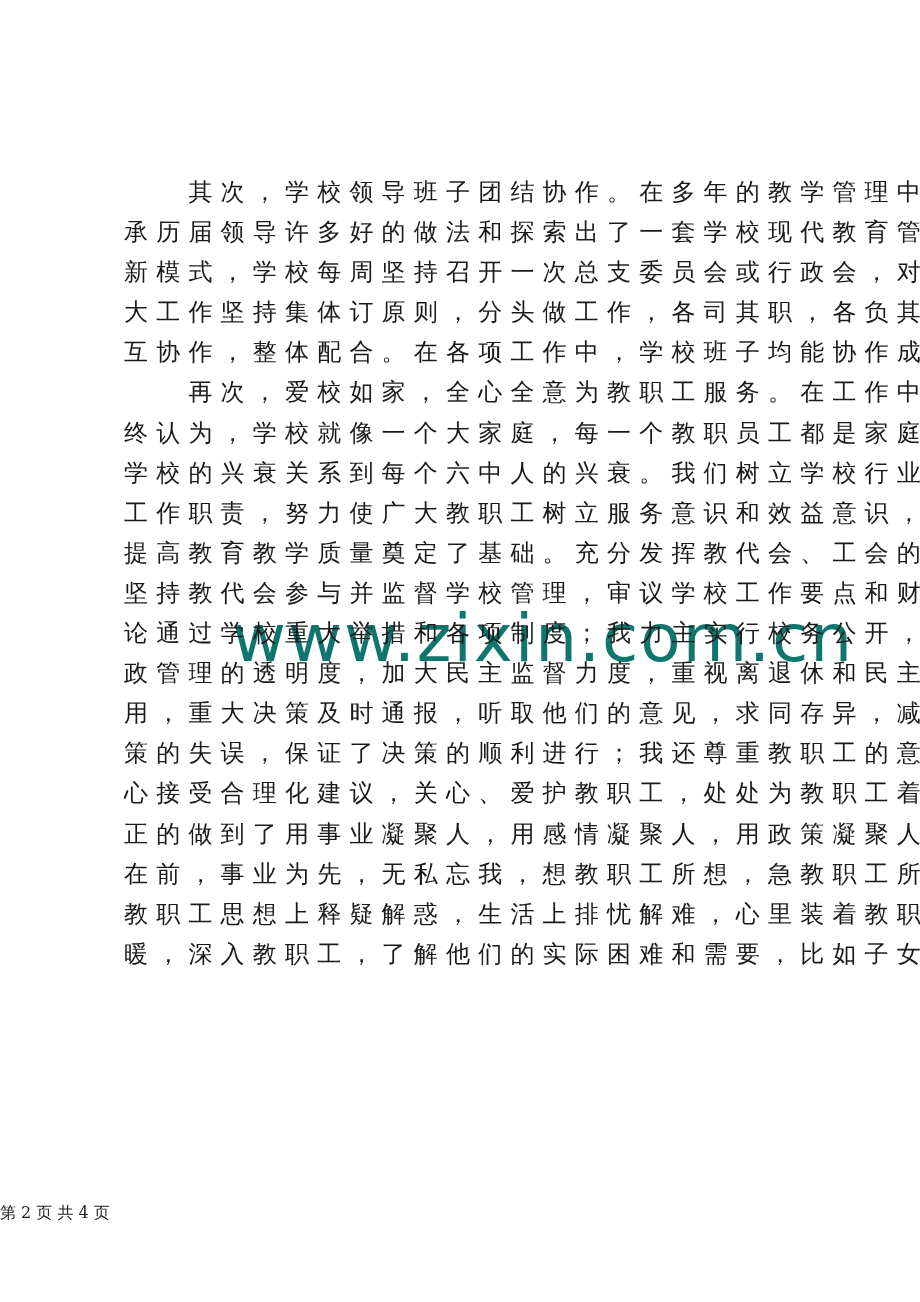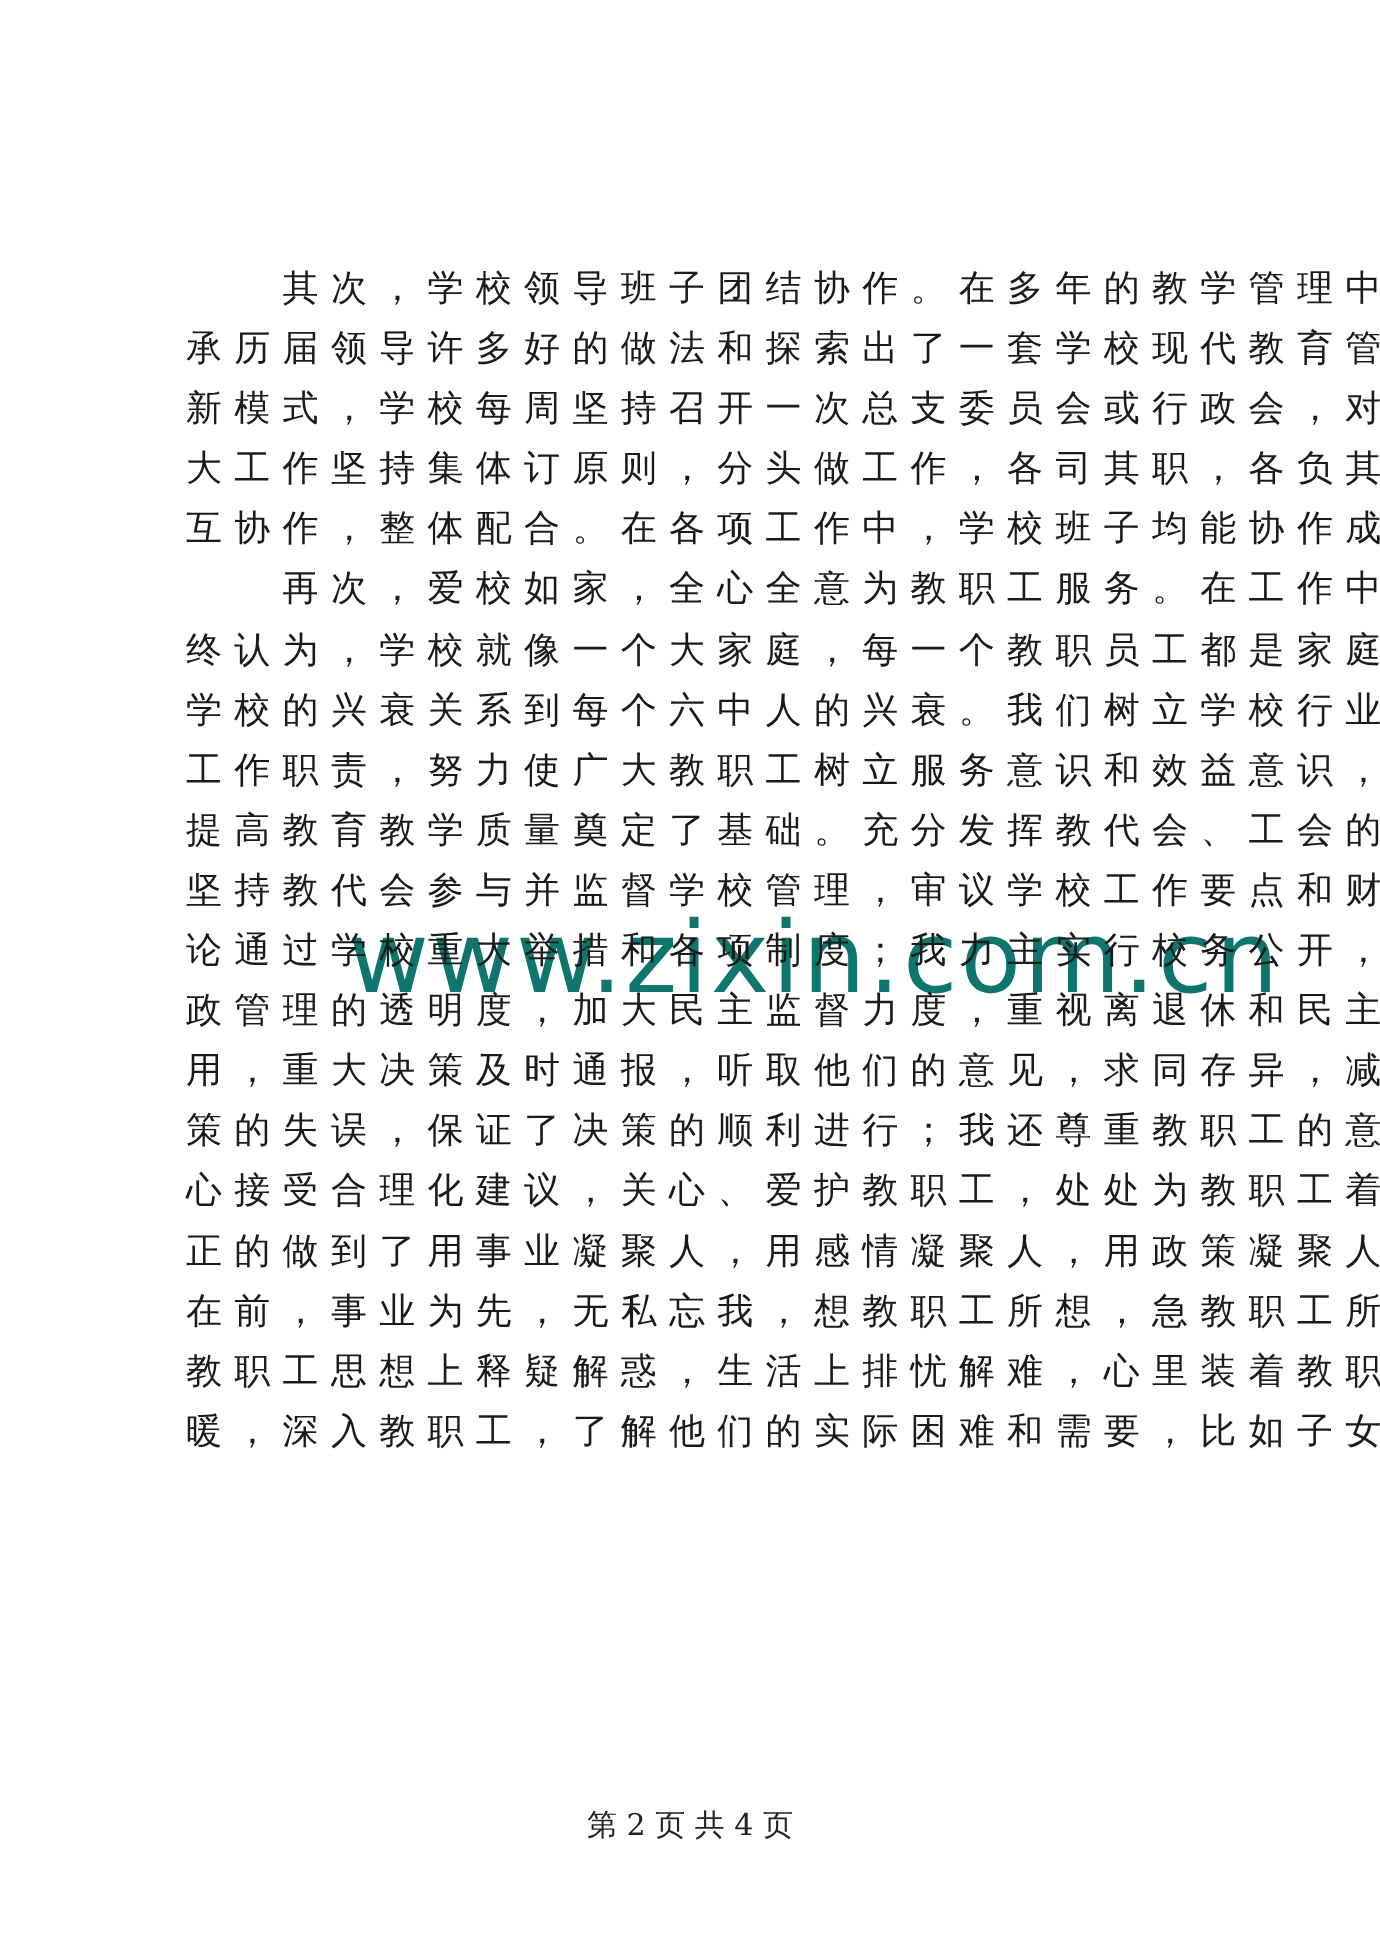--- a/index.html
+++ b/index.html
@@ -5,22 +5,22 @@
   html, body { margin: 0; padding: 0; background: #ffffff; }
   body { width: 920px; height: 1302px; position: relative; overflow: hidden;
          font-family: "DejaVu Serif", "Liberation Serif", serif; color: #1a1a1a; }
   .page { position: absolute; left: 0; top: 0; width: 920px; height: 1302px; background: #fff; }
   .body-text { position: absolute; left: 124px; top: 172px; width: 680px; }
   .line { height: 40.1px; line-height: 40.1px; font-size: 24px; white-space: nowrap;
           letter-spacing: 8.2px; }
   .watermark { position: absolute; left: 232px; top: 600px; font-family: "DejaVu Sans", sans-serif;
                font-size: 66px; color: #0f766e; letter-spacing: 2px; z-index: 0; }
   .body-text { z-index: 1; }
-  .footer { position: absolute; left: 0; width: 920px; top: 1203px; text-align: center;
-            font-size: 20px; color: #222; }
+  .footer { position: absolute; left: 0; width: 920px; top: 1203px; text-align: left;
+            font-size: 16px; color: #222; }
 </style>
 </head>
 <body>
 
 <div class="page">
   <div class="watermark">www.zixin.com.cn</div>
   <div class="body-text">
     <div class="line">　　其次，学校领导班子团结协作。在多年的教学管理中，我继</div>
     <div class="line">承历届领导许多好的做法和探索出了一套学校现代教育管理的</div>
     <div class="line">新模式，学校每周坚持召开一次总支委员会或行政会，对学校重</div>

